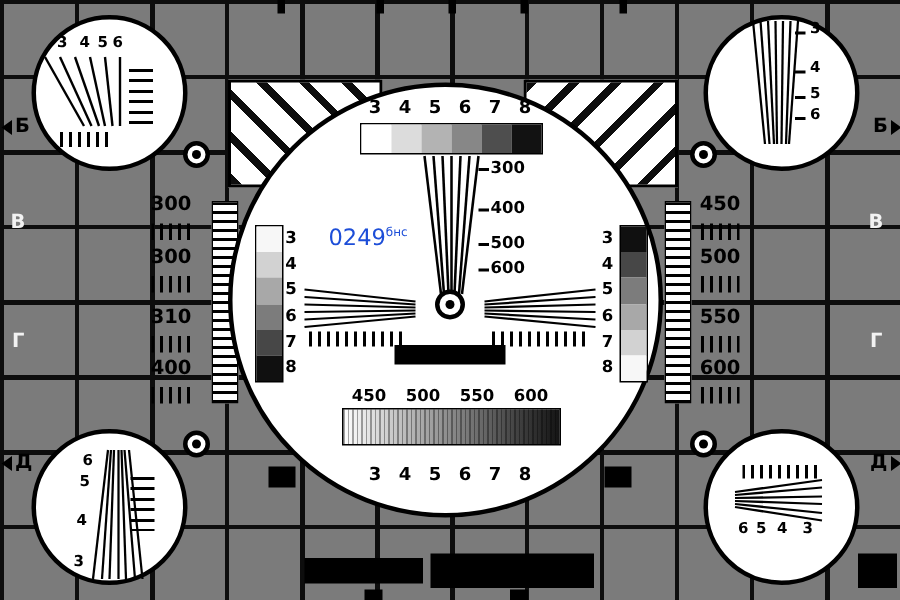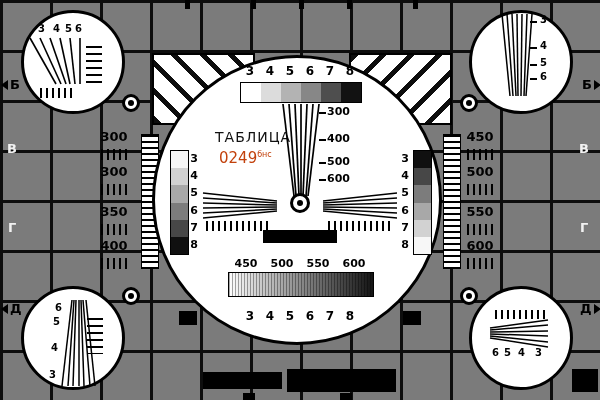--- a/index.html
+++ b/index.html
@@ -30,21 +30,21 @@
   
   .row-nums{position:absolute;display:flex;justify-content:space-around;align-items:center;font-weight:bold;font-size:12px;line-height:1;}
   .col-nums{position:absolute;display:flex;flex-direction:column;justify-content:space-around;align-items:center;font-weight:bold;font-size:11px;line-height:1;}
   
   .steps-h{position:absolute;display:flex;border:1px solid #000;}
   .steps-h>span{flex:1;height:100%;}
   .steps-v{position:absolute;display:flex;flex-direction:column;border:1px solid #000;}
   .steps-v>span{flex:1;width:100%;}
   
   .title{position:absolute;font-size:14px;letter-spacing:1px;color:#111;}
-  .code{position:absolute;font-size:15px;color:#c2410c;}
+  .code{position:absolute;font-size:15px;color:#1d4ed8;}
   .code sup{font-size:8px;}
   .wlabel{position:absolute;font-size:11px;font-weight:bold;line-height:1;}
   .wdash{position:absolute;width:7px;height:2px;background:#000;}
   .pnum{position:absolute;width:36px;text-align:center;font-size:13px;font-weight:bold;line-height:1;}
   .cnum{position:absolute;font-size:10px;font-weight:bold;line-height:1;}
   
   .tk{position:absolute;width:26px;height:11px;background:repeating-linear-gradient(to right,#000 0 2px,transparent 2px 6px);}
   .vstripes{position:absolute;background-color:#fff;border:1px solid #000;background-image:repeating-linear-gradient(to bottom,#000 0 2px,transparent 2px 6px);}
   .dashes{position:absolute;background:repeating-linear-gradient(to bottom,#000 0 2px,transparent 2px 7px);}
   .comb{position:absolute;background:repeating-linear-gradient(to right,#000 0 2px,transparent 2px 6px);}
@@ -90,21 +90,21 @@
   <div class="target" style="left:122px;top:287px"></div>
   <div class="target" style="left:460px;top:287px"></div>
 
   <div class="vstripes" style="left:141px;top:134px;width:16px;height:133px"></div>
   <div class="vstripes" style="left:443px;top:134px;width:16px;height:133px"></div>
 
   <div class="pnum" style="left:96px;top:130px">300</div>
   <div class="tk" style="left:101px;top:149px"></div>
   <div class="pnum" style="left:96px;top:165px">300</div>
   <div class="tk" style="left:101px;top:184px"></div>
-  <div class="pnum" style="left:96px;top:205px">350</div>
+  <div class="pnum" style="left:96px;top:205px">310</div>
   <div class="tk" style="left:101px;top:224px"></div>
   <div class="pnum" style="left:96px;top:239px">400</div>
   <div class="tk" style="left:101px;top:258px"></div>
 
   <div class="pnum" style="left:462px;top:130px">450</div>
   <div class="tk" style="left:467px;top:149px"></div>
   <div class="pnum" style="left:462px;top:165px">500</div>
   <div class="tk" style="left:467px;top:184px"></div>
   <div class="pnum" style="left:462px;top:205px">550</div>
   <div class="tk" style="left:467px;top:224px"></div>
@@ -213,21 +213,20 @@
       </div>
     <div class="steps-h" style="left:85px;top:24px;width:120px;height:19px">
         <span style="background: rgb(255, 255, 255);"></span>
         <span style="background: rgb(220, 220, 220);"></span>
         <span style="background: rgb(179, 179, 179);"></span>
         <span style="background: rgb(135, 135, 135);"></span>
         <span style="background: rgb(78, 78, 78);"></span>
         <span style="background: rgb(18, 18, 18);"></span>
       </div>
 
-    <div class="title" style="left:60px;top:71px">ТАБЛИЦА</div>
     <div class="code" style="left:64px;top:91px"><span>0249</span><sup>бнс</sup></div>
 
     <svg class="fan" style="left:126px;top:46px" width="40" height="92" viewBox="0 0 40 92">
       <line x1="2" y1="0" x2="13" y2="92" stroke-width="1.7"></line>
       <line x1="8" y1="0" x2="15" y2="92" stroke-width="1.7"></line>
       <line x1="14" y1="0" x2="18" y2="92" stroke-width="1.7"></line>
       <line x1="20" y1="0" x2="20" y2="92" stroke-width="1.7"></line>
       <line x1="26" y1="0" x2="22" y2="92" stroke-width="1.7"></line>
       <line x1="32" y1="0" x2="25" y2="92" stroke-width="1.7"></line>
       <line x1="38" y1="0" x2="27" y2="92" stroke-width="1.7"></line>

